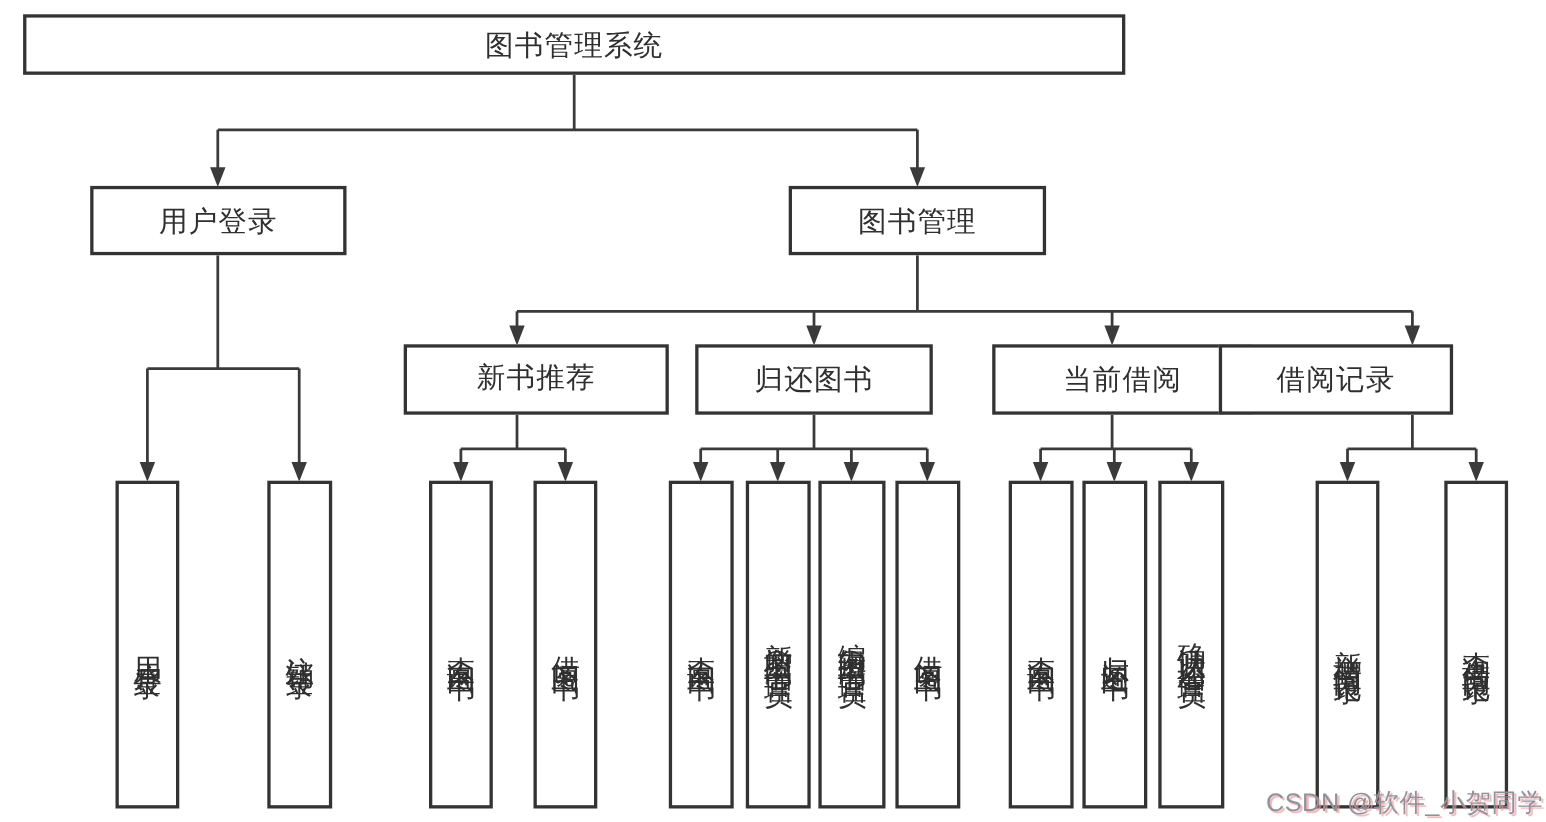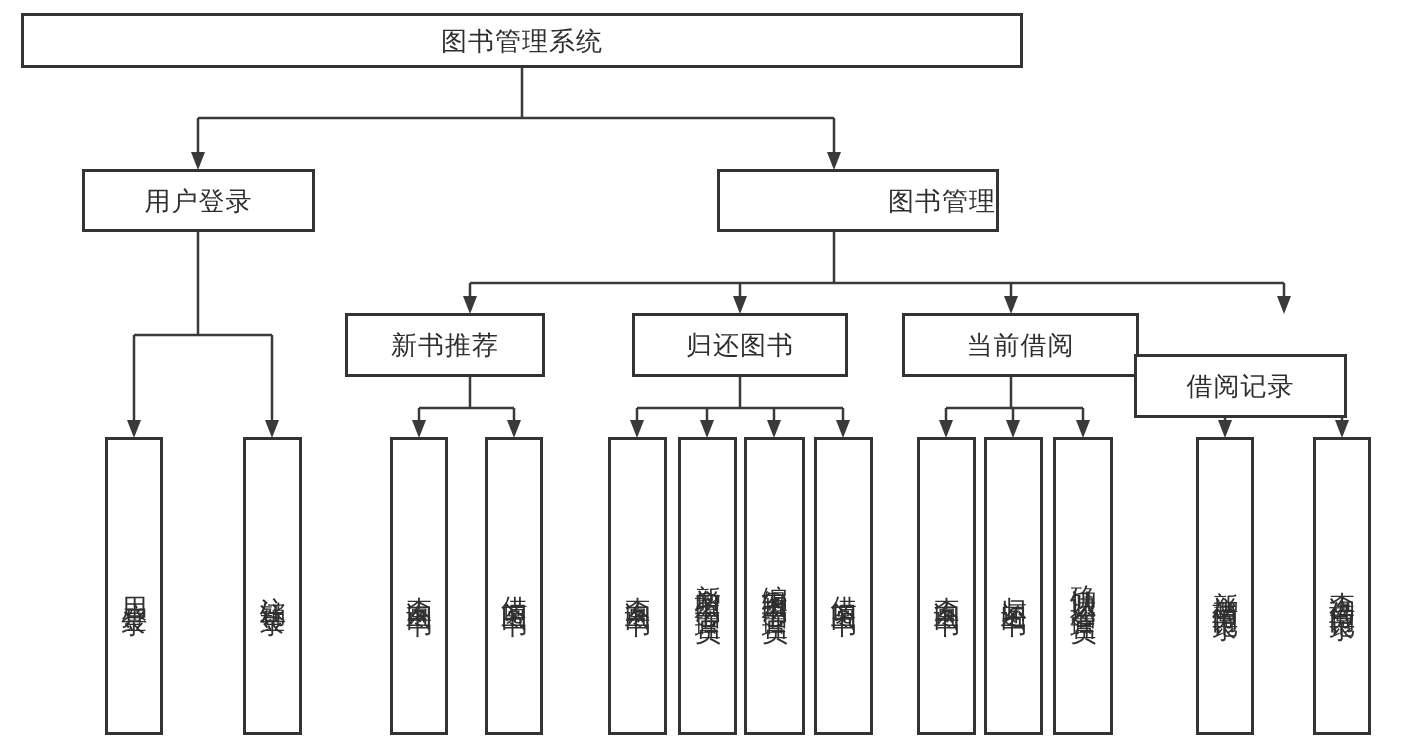--- a/index.html
+++ b/index.html
@@ -14,26 +14,26 @@
     display:flex; align-items:center; justify-content:center;
     color:#2f2f2f; font-size:26px; line-height:1; white-space:nowrap;
   }
   .hlabel { letter-spacing:1px; }
   .vtext {
     writing-mode:vertical-rl; text-orientation:mixed;
     letter-spacing:5px; line-height:1.05; white-space:normal;
   }
   .root  { left:21px;  top:13px;  width:1002px; height:55px; }
   .l2a   { left:82px;  top:169px; width:233px;  height:63px; }
-  .l2b   { left:717px; top:169px; width:282px;  height:63px;justify-content:flex-end; }
+  .l2b   { left:717px; top:169px; width:234px;  height:63px; }
   .l3    { top:313px; height:64px; }
-  .l3a { left:345px;  width:200px; }
+  .l3a { left:367px;  width:241px;font-family:Liberation Mono, monospace; }
   .l3b { left:632px;  width:216px; }
   .l3c { left:902px;  width:237px; }
-  .l3d { left:1134px; width:213px;margin-top:41px; }
+  .l3d { left:1108px; width:213px; }
   .leaf { top:437px; height:298px; }
   .lf1  { left:105px;  width:58px; }
   .lf2  { left:243px;  width:59px; }
   .lf3  { left:390px;  width:58px; }
   .lf4  { left:485px;  width:58px; }
   .lf5  { left:608px;  width:59px; }
   .lf6  { left:678px;  width:59px; }
   .lf7  { left:744px;  width:61px; }
   .lf8  { left:814px;  width:59px; }
   .lf9  { left:917px;  width:59px; }
@@ -140,14 +140,15 @@
   <div class="node leaf lf11">
     <span class="vtext">确认归还（管理员）</span>
   </div>
   <div class="node leaf lf12">
     <span class="vtext">新增借阅记录</span>
   </div>
   <div class="node leaf lf13">
     <span class="vtext">查询借阅记录</span>
   </div>
 
+  <div class="watermark">CSDN @软件_小贺同学</div>
 
 </div>
 
 </body></html>

